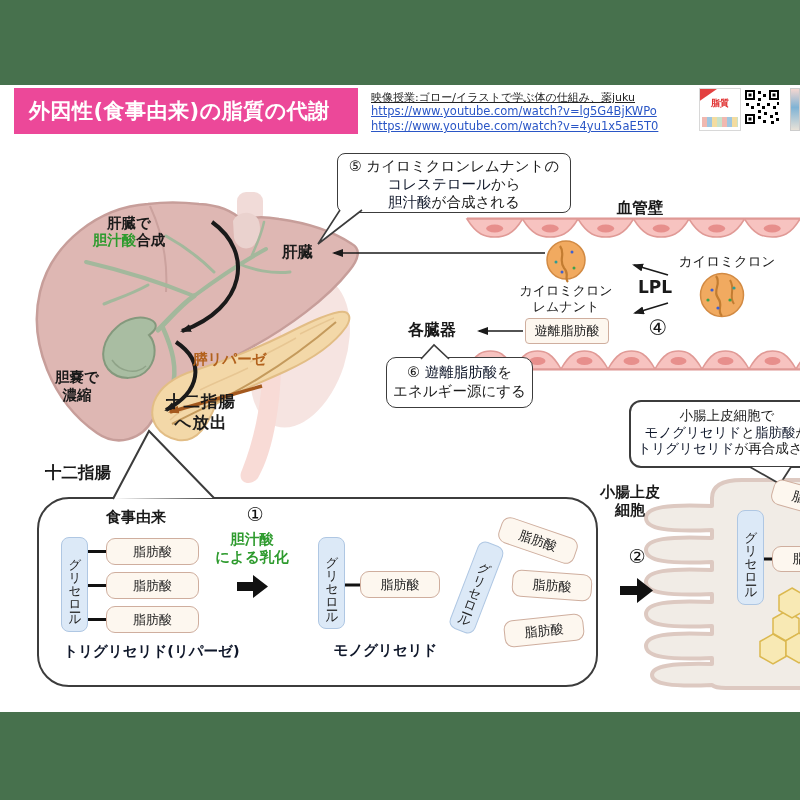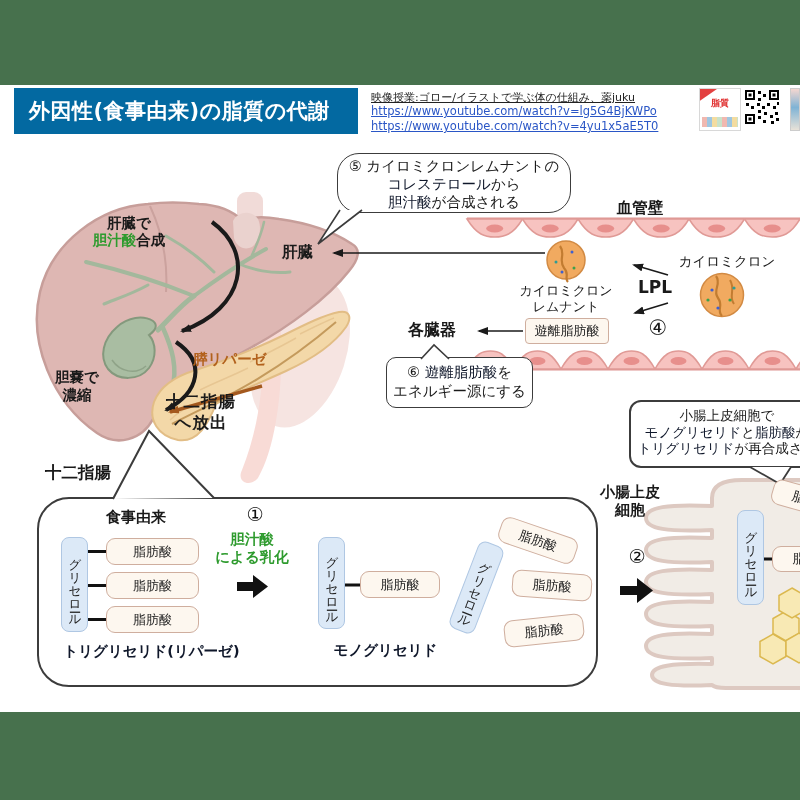--- a/index.html
+++ b/index.html
@@ -5,27 +5,27 @@
   html,body{margin:0;padding:0;background:#fff;}
   #stage{position:relative;width:800px;height:800px;overflow:hidden;background:#ffffff;
          font-family:"DejaVu Sans","Liberation Sans",sans-serif;color:#1a1a1a;}
   .abs{position:absolute;}
   .band{left:0;width:800px;background:#47714d;z-index:5;}
   #band-top{top:0;height:85px;}
   #band-bottom{top:712px;height:88px;}
   #art,#overlay{left:0;top:0;width:800px;height:800px;pointer-events:none;}
   #art{z-index:1;} #overlay{z-index:3;}
   .z2{z-index:2;} .z4{z-index:4;}
-  #title-bar{left:14px;top:88px;width:344px;height:46px;background:#0369a1;color:#fff;
+  #title-bar{left:14px;top:88px;width:344px;height:46px;background:#ec4899;color:#fff;
              font-size:21px;font-weight:bold;line-height:46px;padding-left:15px;
              letter-spacing:.5px;box-sizing:border-box;}
   .credit-line{left:371px;font-size:11px;color:#222;white-space:nowrap;text-decoration:underline;}
   .link{left:371px;font-size:11.5px;color:#2a56c6;text-decoration:underline;white-space:nowrap;cursor:pointer;}
   .bubble{background:#fff;border:1.8px solid #3c3c3c;box-sizing:border-box;text-align:center;}
-  #bubble5{left:337px;top:153px;width:234px;height:60px;border-radius:22px;
+  #bubble5{left:337px;top:153px;width:234px;height:60px;border-radius:8px;
            font-size:14.5px;line-height:18px;padding-top:3px;font-weight:500;}
   #bubble6{left:386px;top:357px;width:147px;height:51px;border-radius:10px;
            font-size:14.5px;line-height:19px;padding-top:5px;font-weight:500;}
   #panel{left:37px;top:497px;width:561px;height:190px;border-radius:32px;border-width:2px;}
   #resynth{left:629px;top:400px;width:196px;height:68px;border-radius:12px;border-width:2px;
            font-size:13.5px;line-height:16.5px;padding-top:5px;font-weight:500;}
   .lbl{white-space:nowrap;}
   .ctr{text-align:center;}
   .b{font-weight:bold;}
   .blue{color:#0f172a;}

